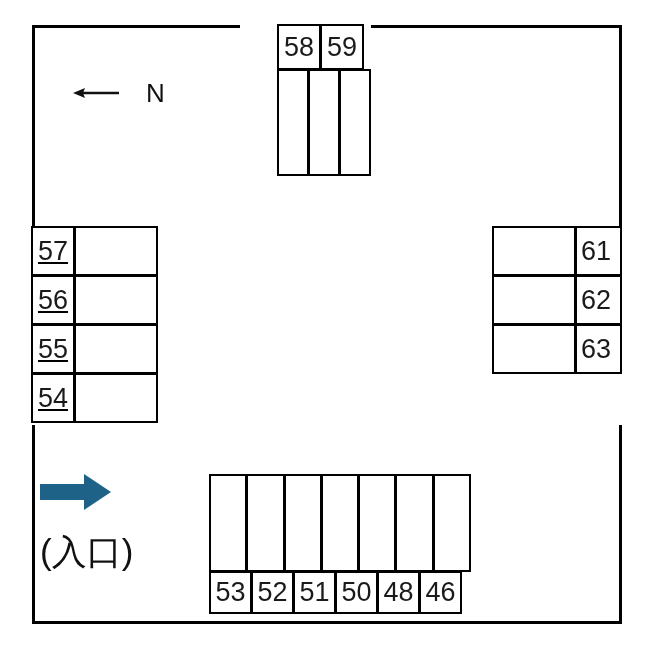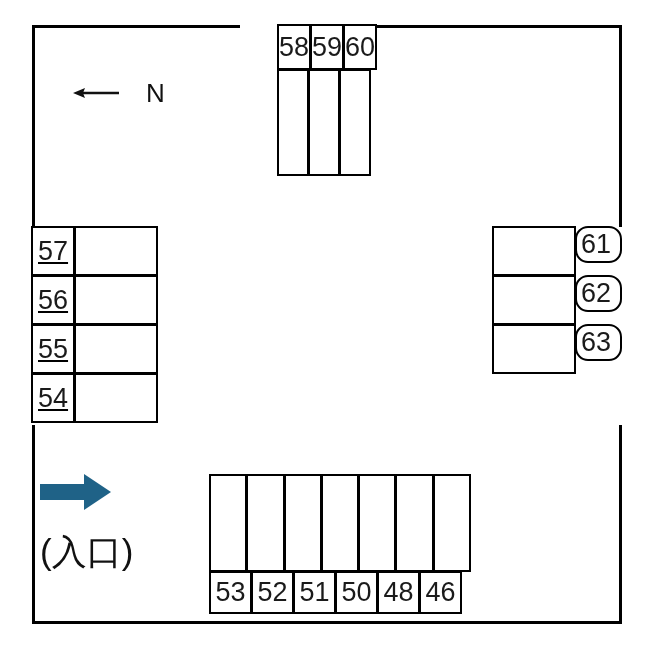--- a/index.html
+++ b/index.html
@@ -89,21 +89,21 @@
 
   
   #block-right {
     left: 493px;
     top: 227px;
     width: 130px;
     height: 198px;
   }
   #block-right .lrow { display: flex; }
   #block-right .bay-cell { width: 84px; height: 50px; }
-  #block-right .num-cell { width: 47px; height: 37px; justify-content: flex-start; padding-left: 4px; border-radius: 13px; }
+  #block-right .num-cell { width: 47px; height: 50px; justify-content: flex-start; padding-left: 4px; }
 
   
   #block-bottom {
     left: 172px;
     top: 475px;
     width: 299px;
     height: 140px;
   }
   #block-bottom .body-row .cell {
     width: 43px;
@@ -166,21 +166,20 @@
       <line x1="47" y1="11" x2="9" y2="11" stroke="#111111" stroke-width="2.4"></line>
       <polygon points="1,11 13,6 11,11 13,16" fill="#111111"></polygon>
     </svg>
     <span id="north-label">N</span>
   </div>
 
   <div id="block-top" class="stall-block">
     <div class="stall-row label-row">
       <div class="cell">58</div>
       <div class="cell">59</div>
-      <div class="cell">60</div>
     </div>
     <div class="stall-row body-row">
       <div class="cell blank"></div>
       <div class="cell blank"></div>
       <div class="cell blank"></div>
     </div>
   </div>
 
   <div id="block-left" class="stall-block">
     <div class="lrow">

